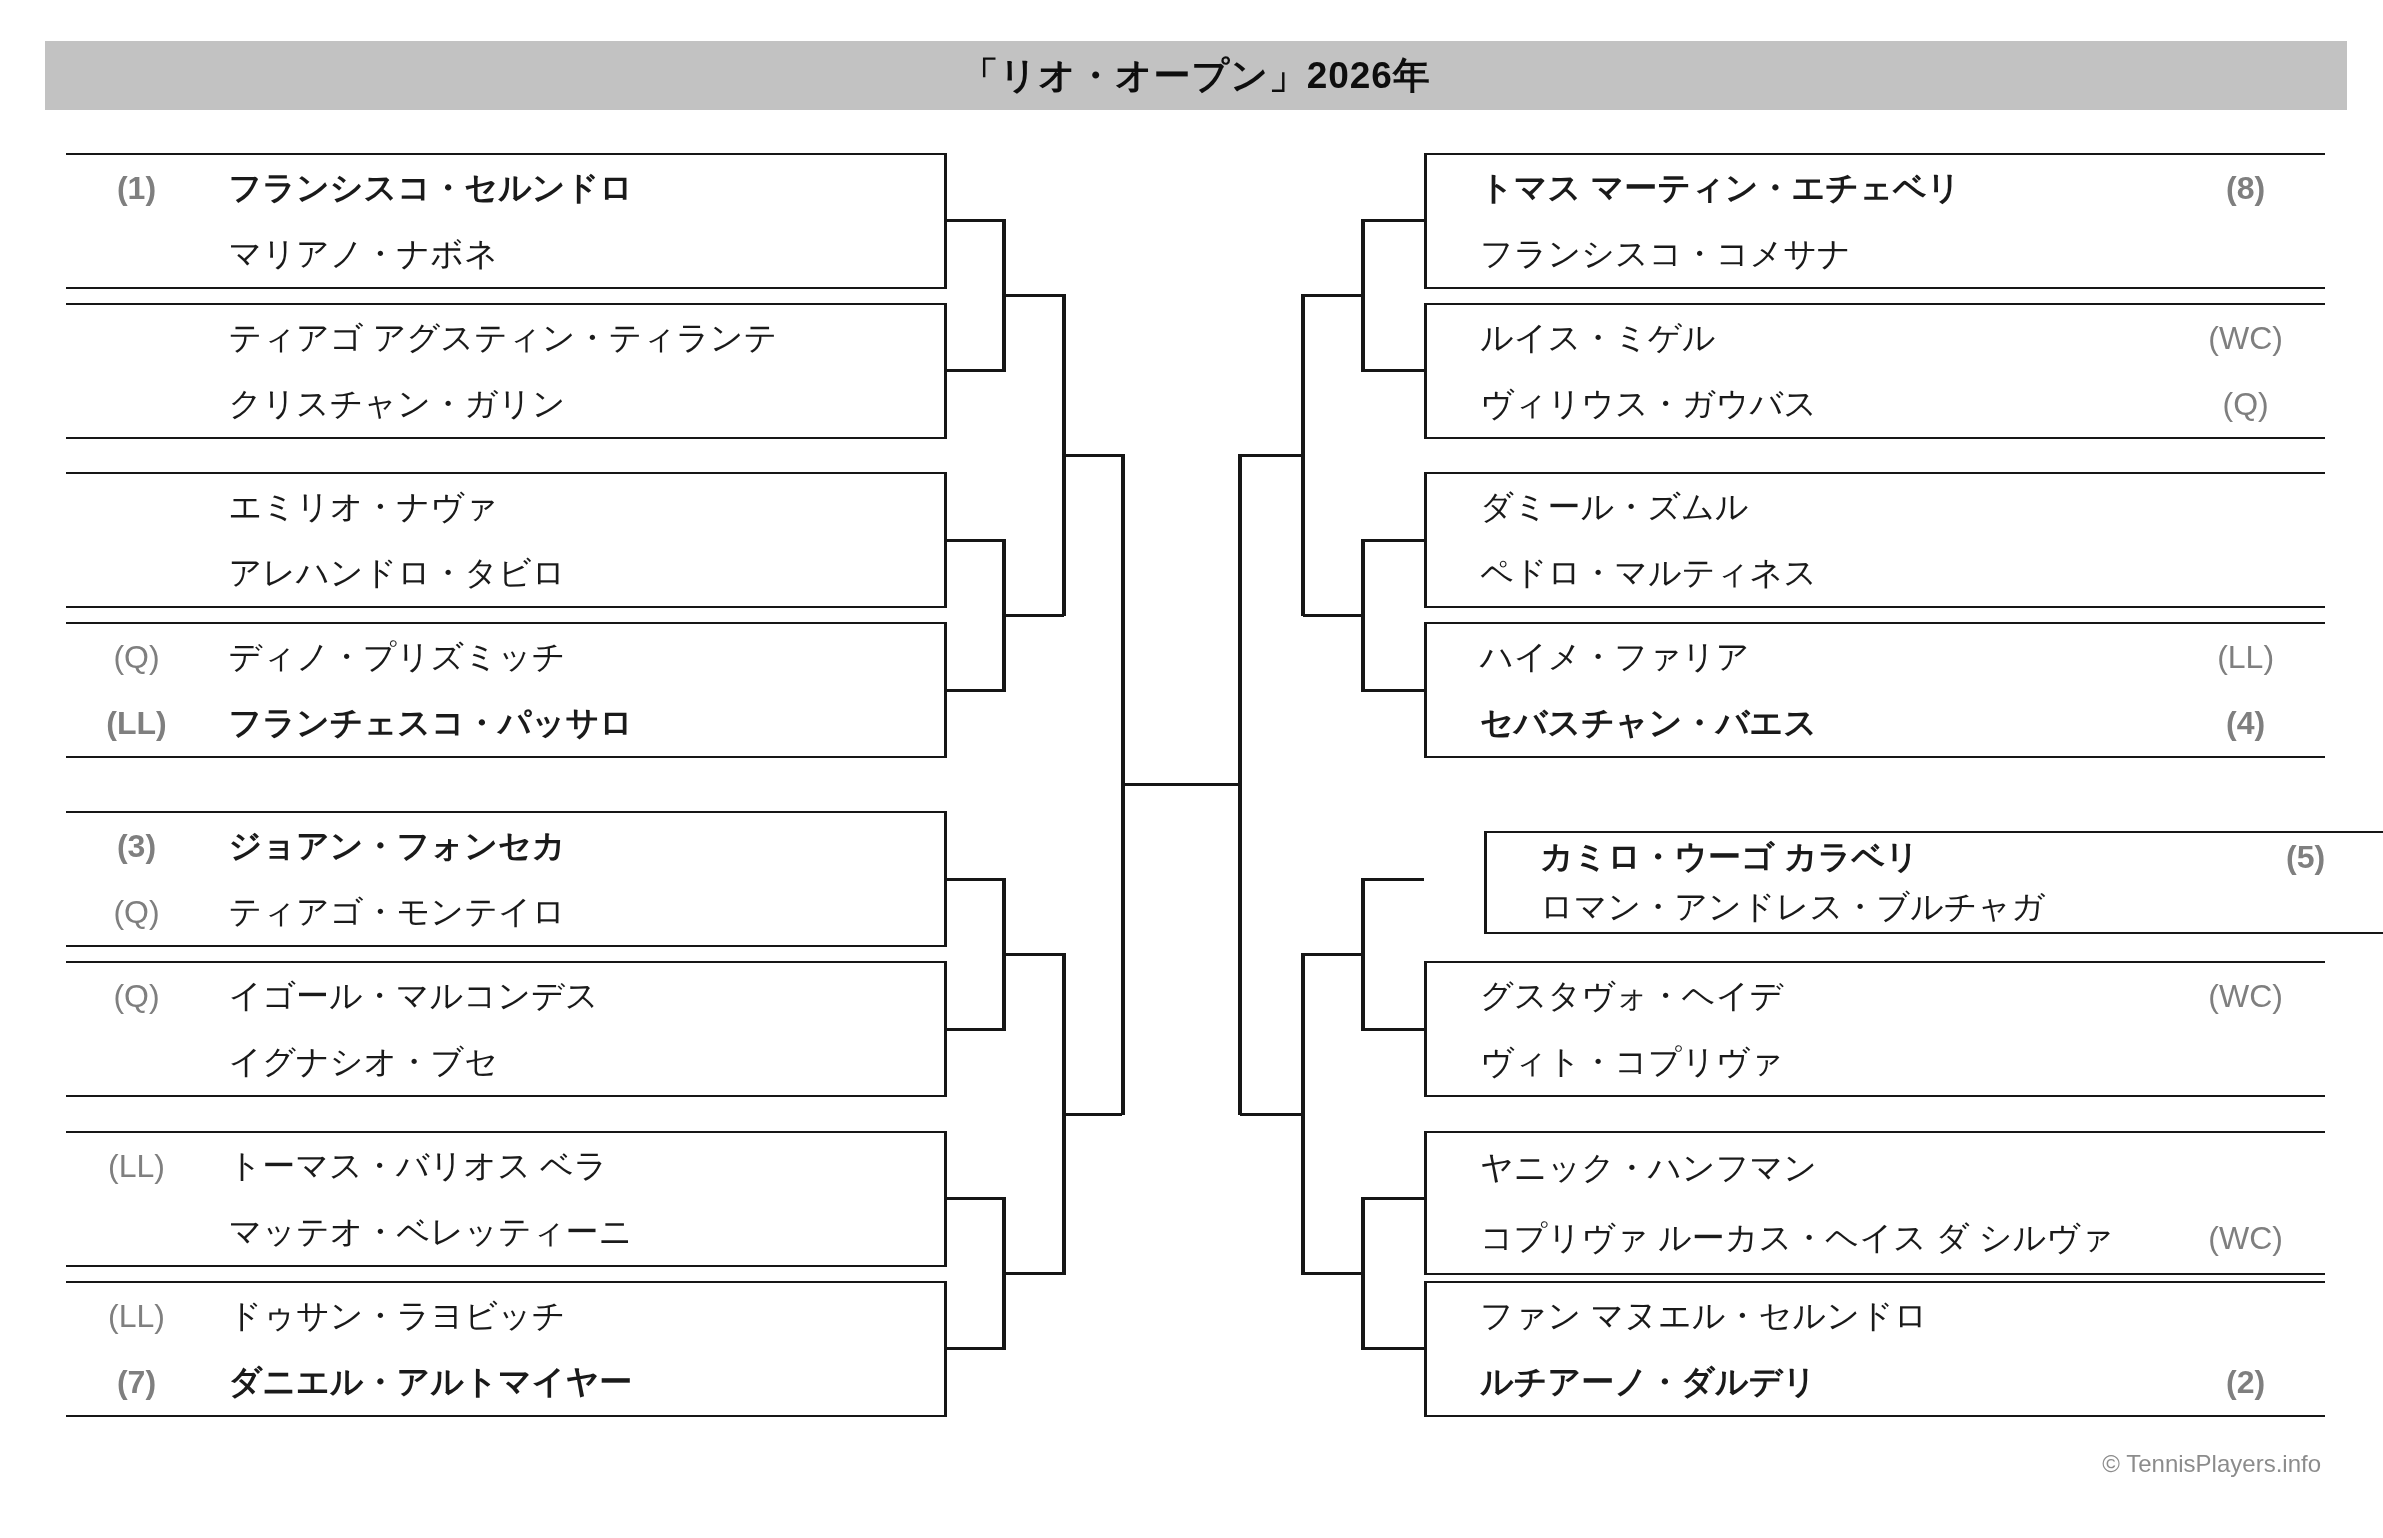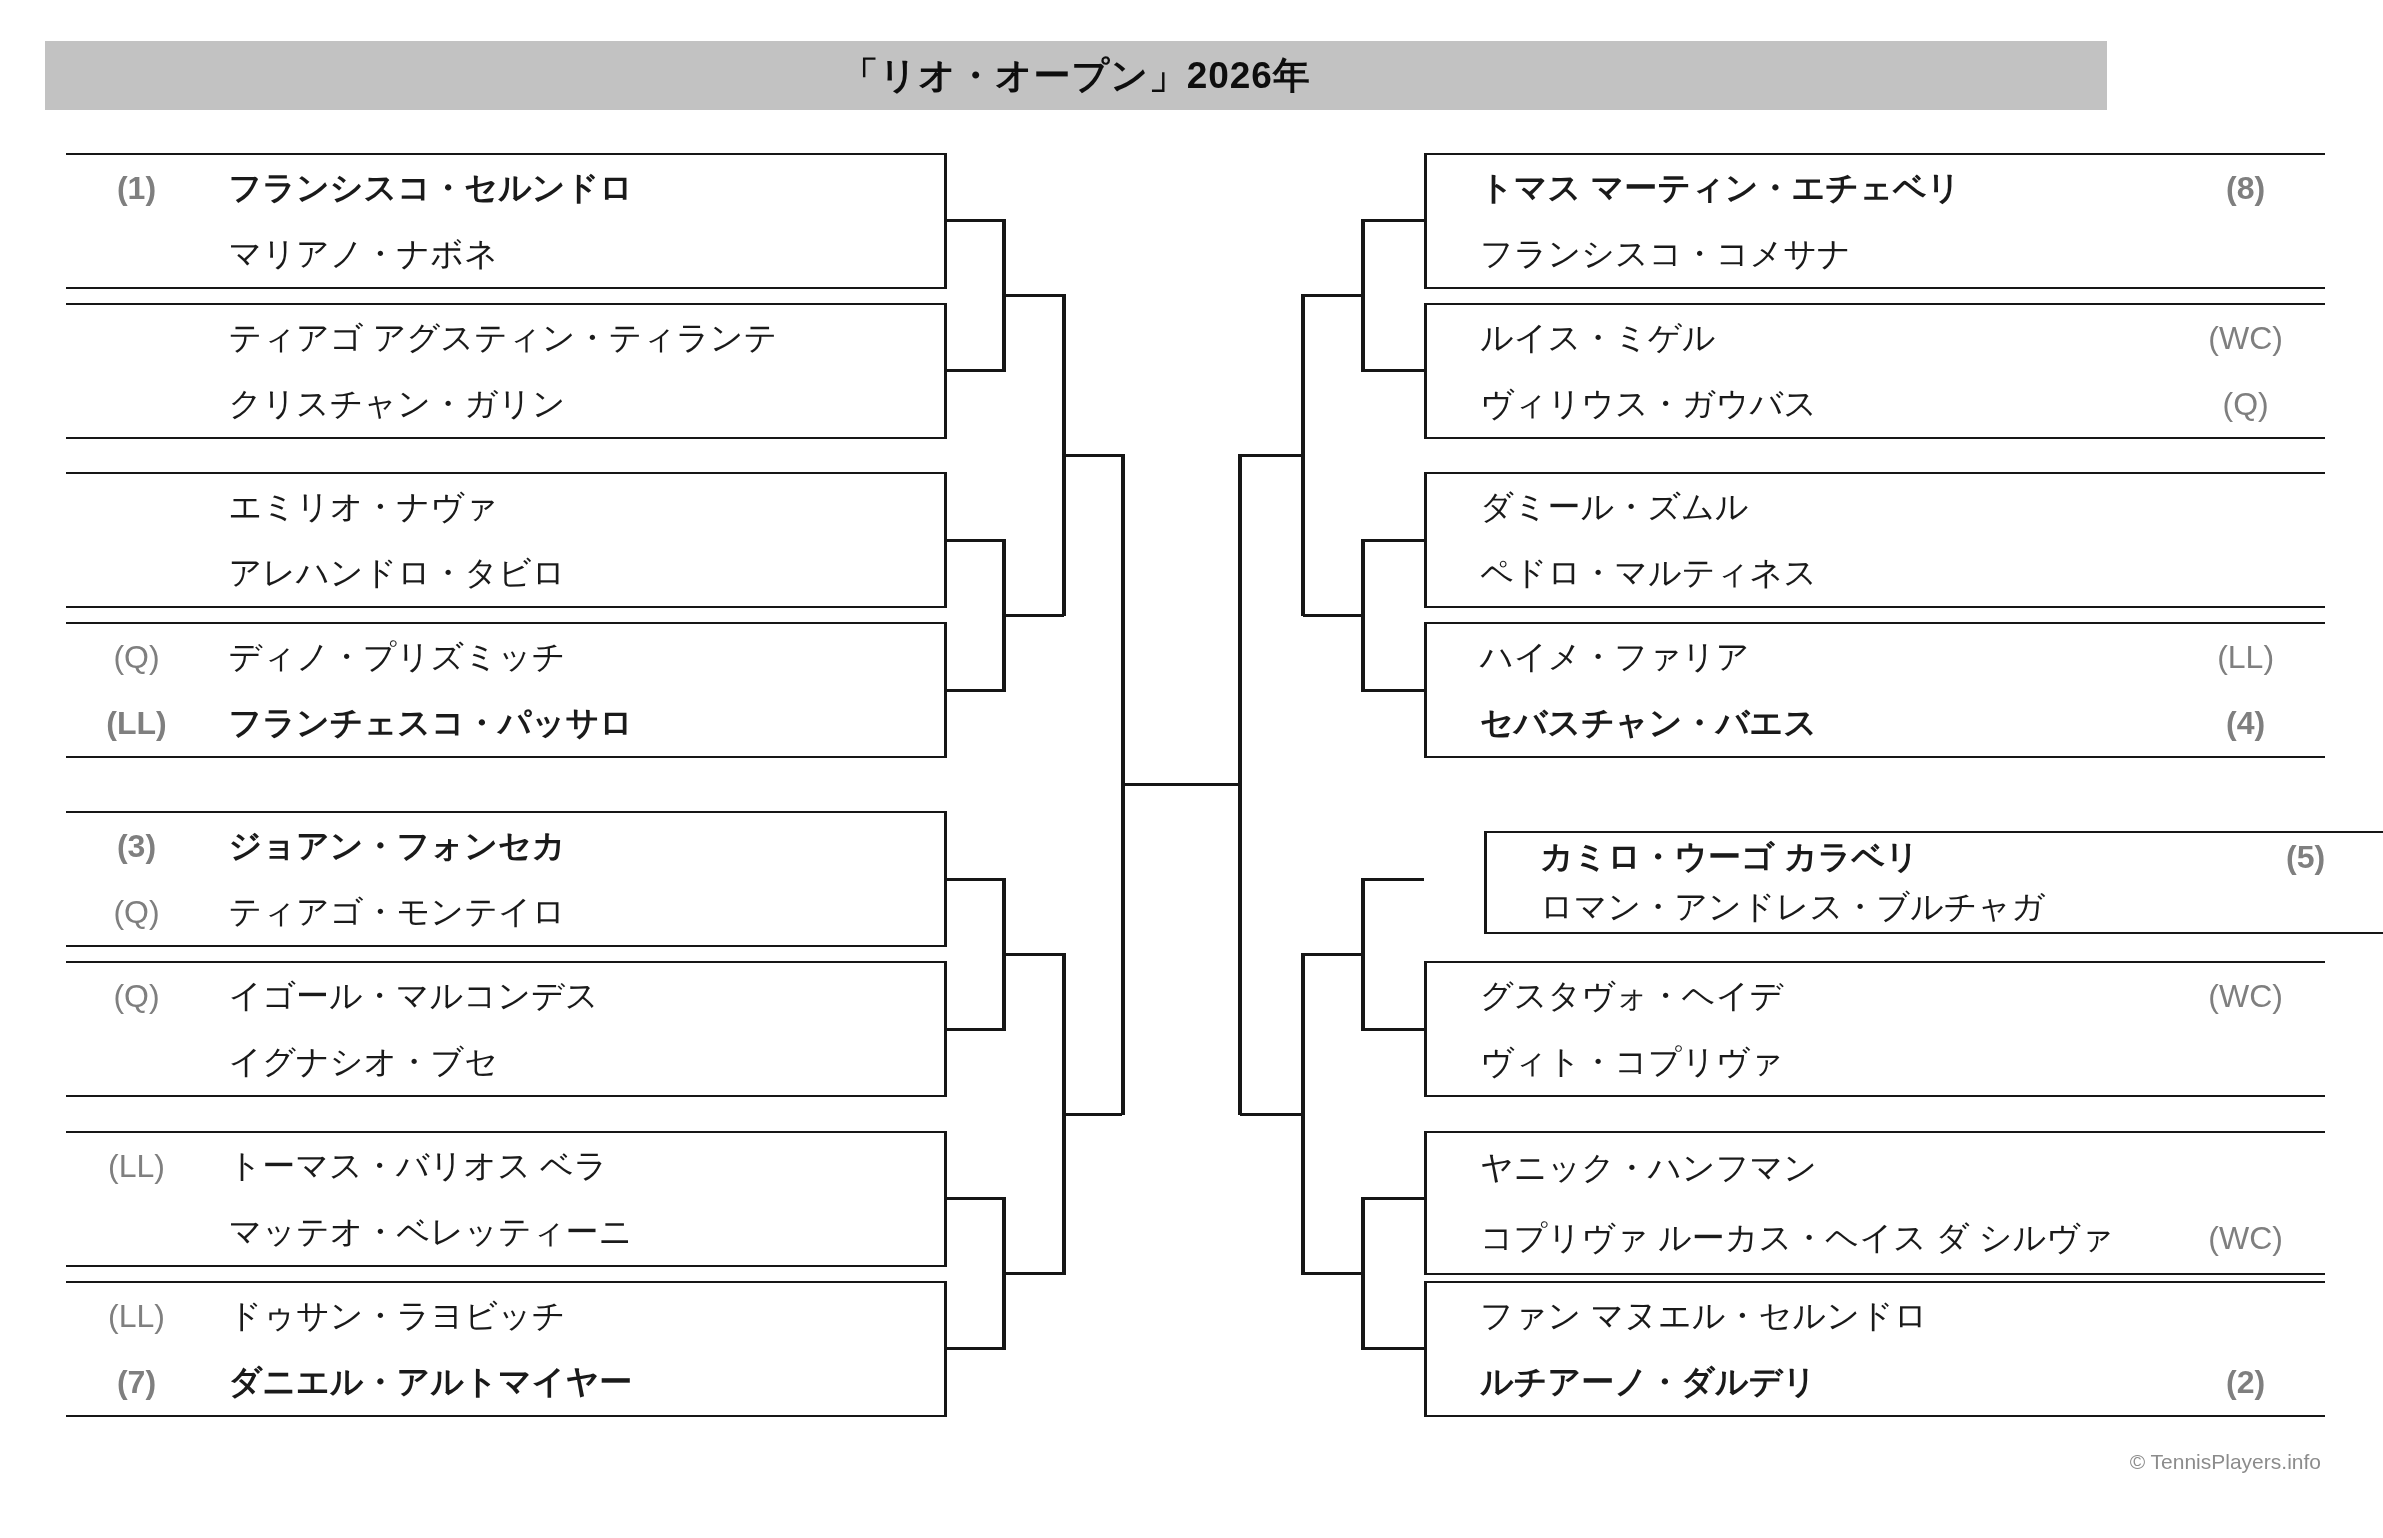--- a/index.html
+++ b/index.html
@@ -12,21 +12,21 @@
   }
   html,body{margin:0;padding:0;}
   body{
     position:relative;
     width:2384px;height:1538px;
     background:var(--bg);
     overflow:hidden;
     font-family:"Liberation Sans","DejaVu Sans",sans-serif;
   }
   .title-bar{
-    position:absolute;left:45px;top:41px;width:2062px;height:69px;
+    position:absolute;left:45px;top:41px;width:2302px;height:69px;
     background:var(--title-bg);
     display:flex;align-items:center;justify-content:center;
     font-size:37px;font-weight:bold;color:#0e0e0e;
     letter-spacing:0.9px;
   }
   #bracket{position:absolute;left:0;top:0;width:100%;height:100%;}
   .match-box{
     position:absolute;box-sizing:border-box;
     border-top:2.8px solid var(--line);
     border-bottom:2.8px solid var(--line);
@@ -43,21 +43,21 @@
   .tag{color:var(--tag);font-size:32px;flex:0 0 auto;}
   .match-box.left .tag{width:141px;text-align:center;}
   .match-box.left .name{margin-left:21.5px;}
   .match-box.right .player-row{padding-left:53px;padding-right:1.9px;}
   .match-box.right .tag{margin-left:auto;width:155px;text-align:center;}
   .hline,.vline{position:absolute;background:var(--line);}
   .hline{height:2.8px;}
   .vline{width:3.7px;}
   .copyright{
     position:absolute;right:63px;top:1450px;
-    font-size:21px;color:var(--copy);
+    font-size:24px;color:var(--copy);
   }
 </style>
 </head>
 <body>
 
 <div class="title-bar">
   <span>「リオ・オープン」2026年</span>
 </div>
 
 <div id="bracket">

